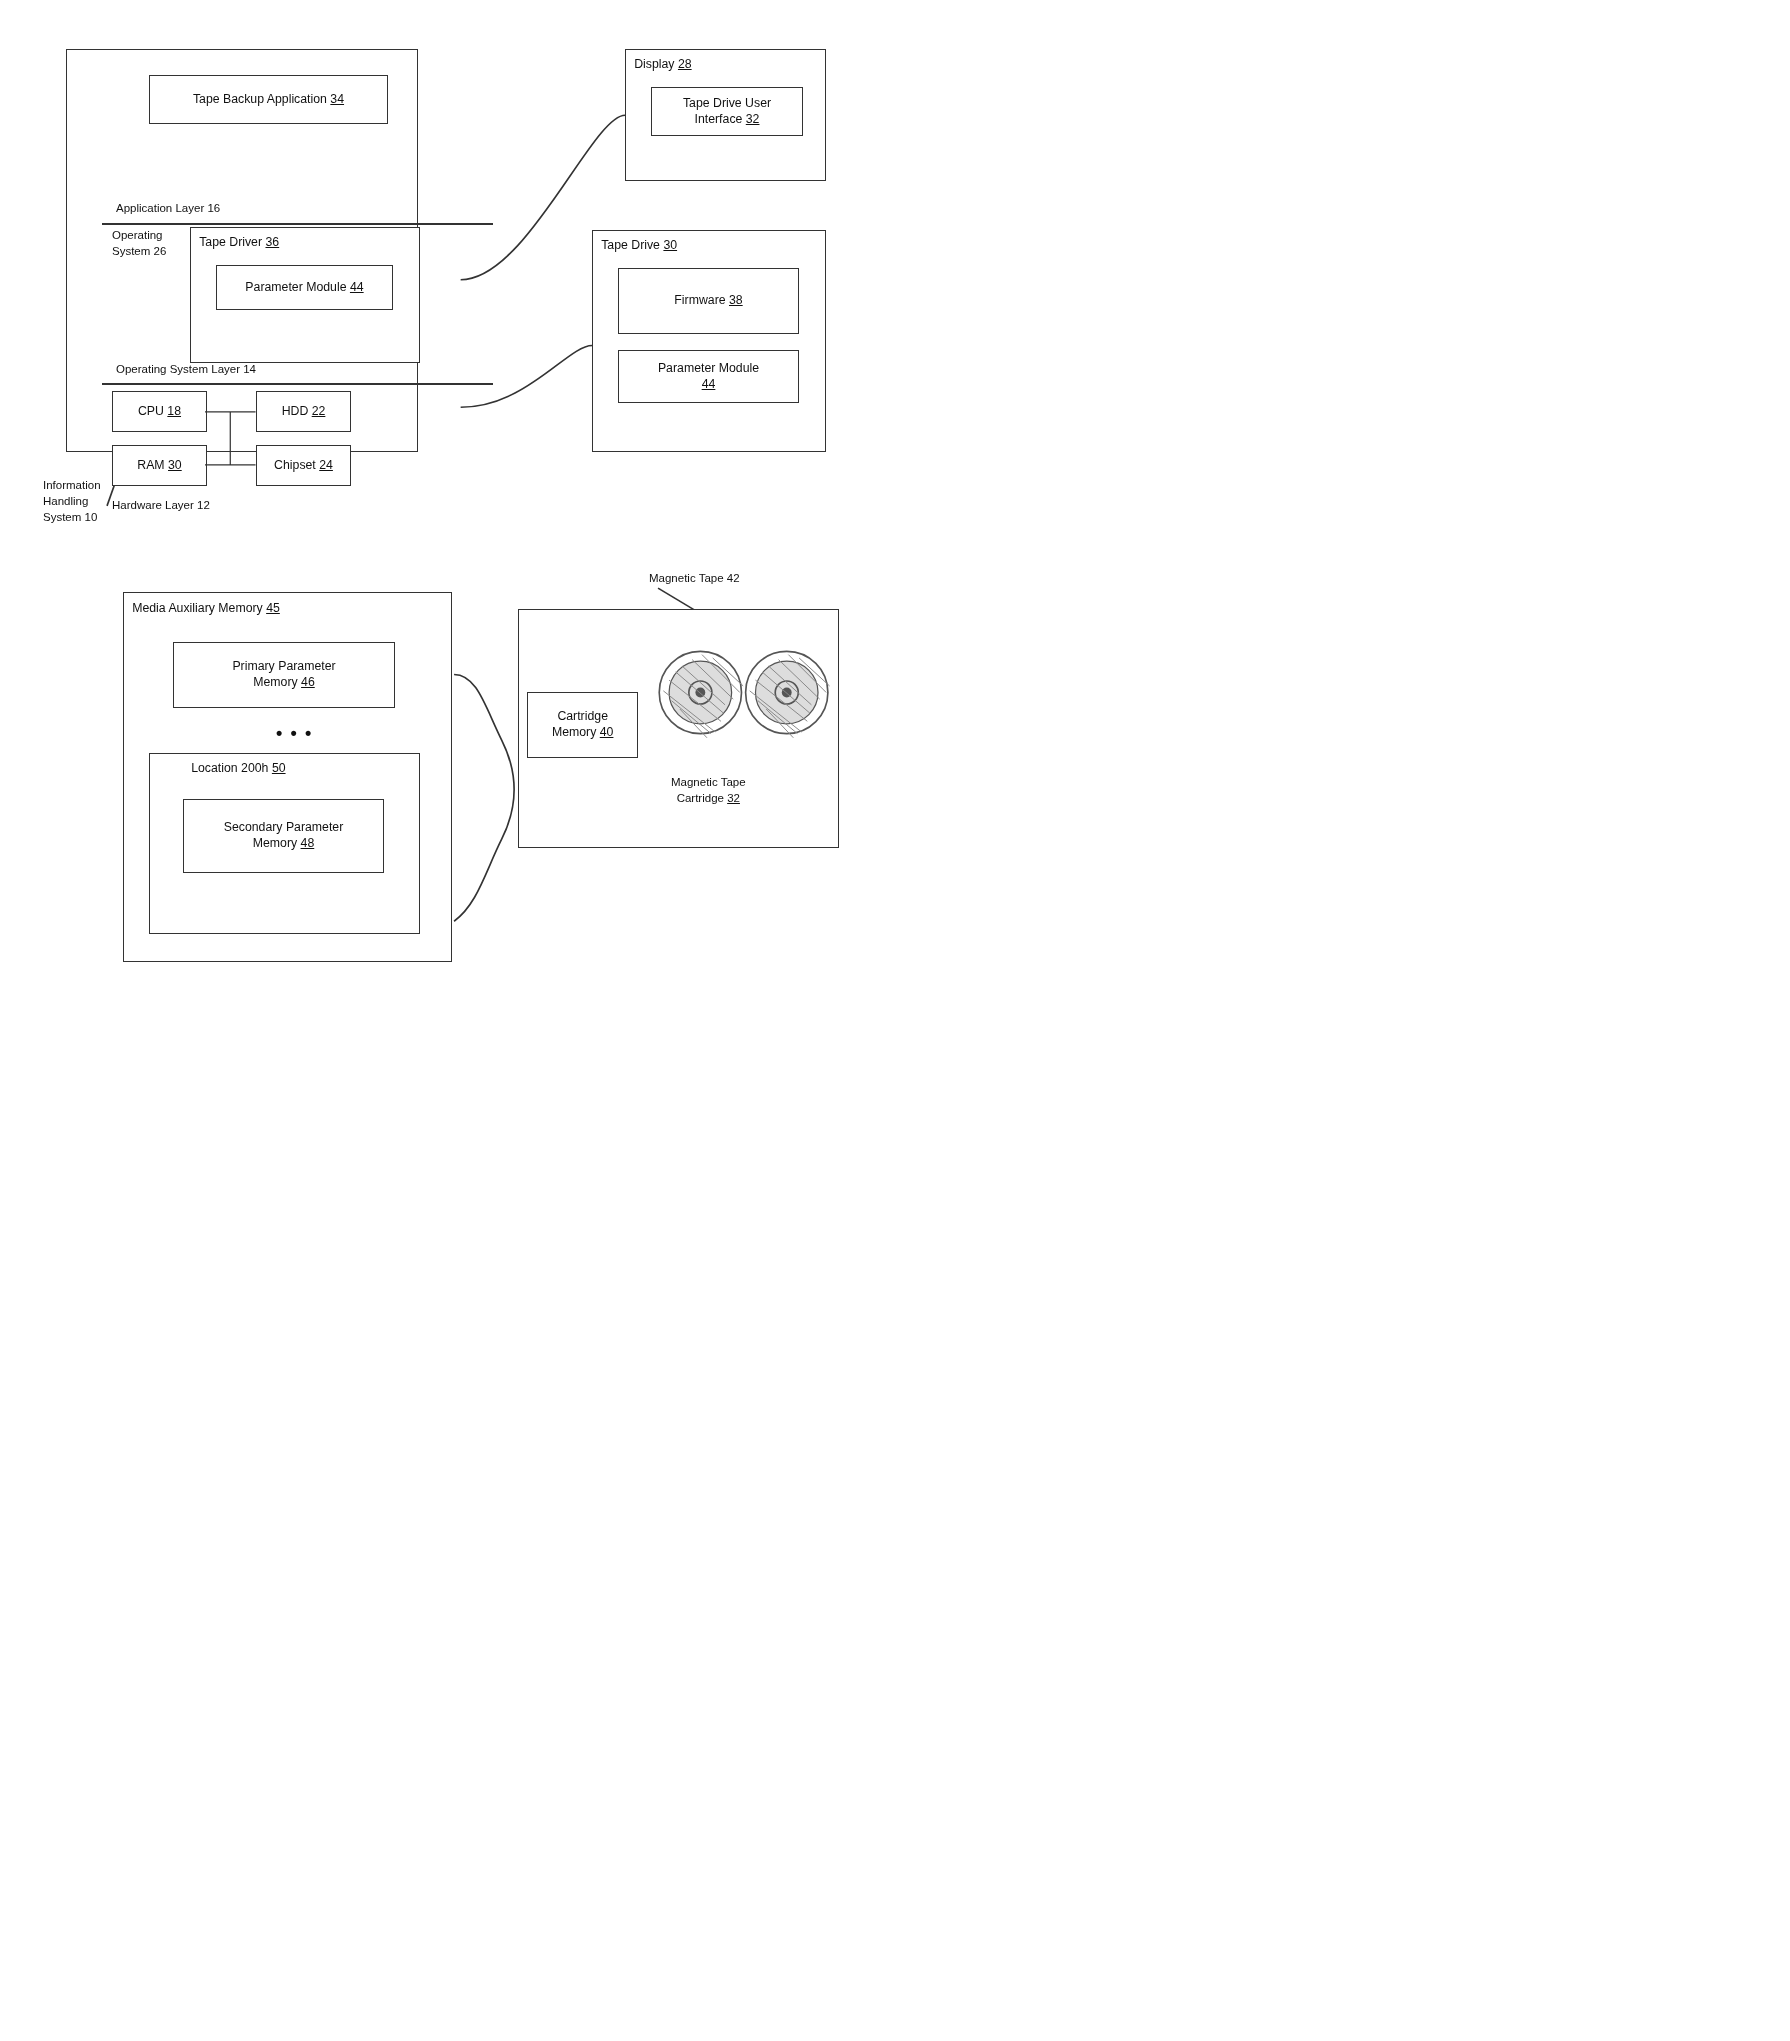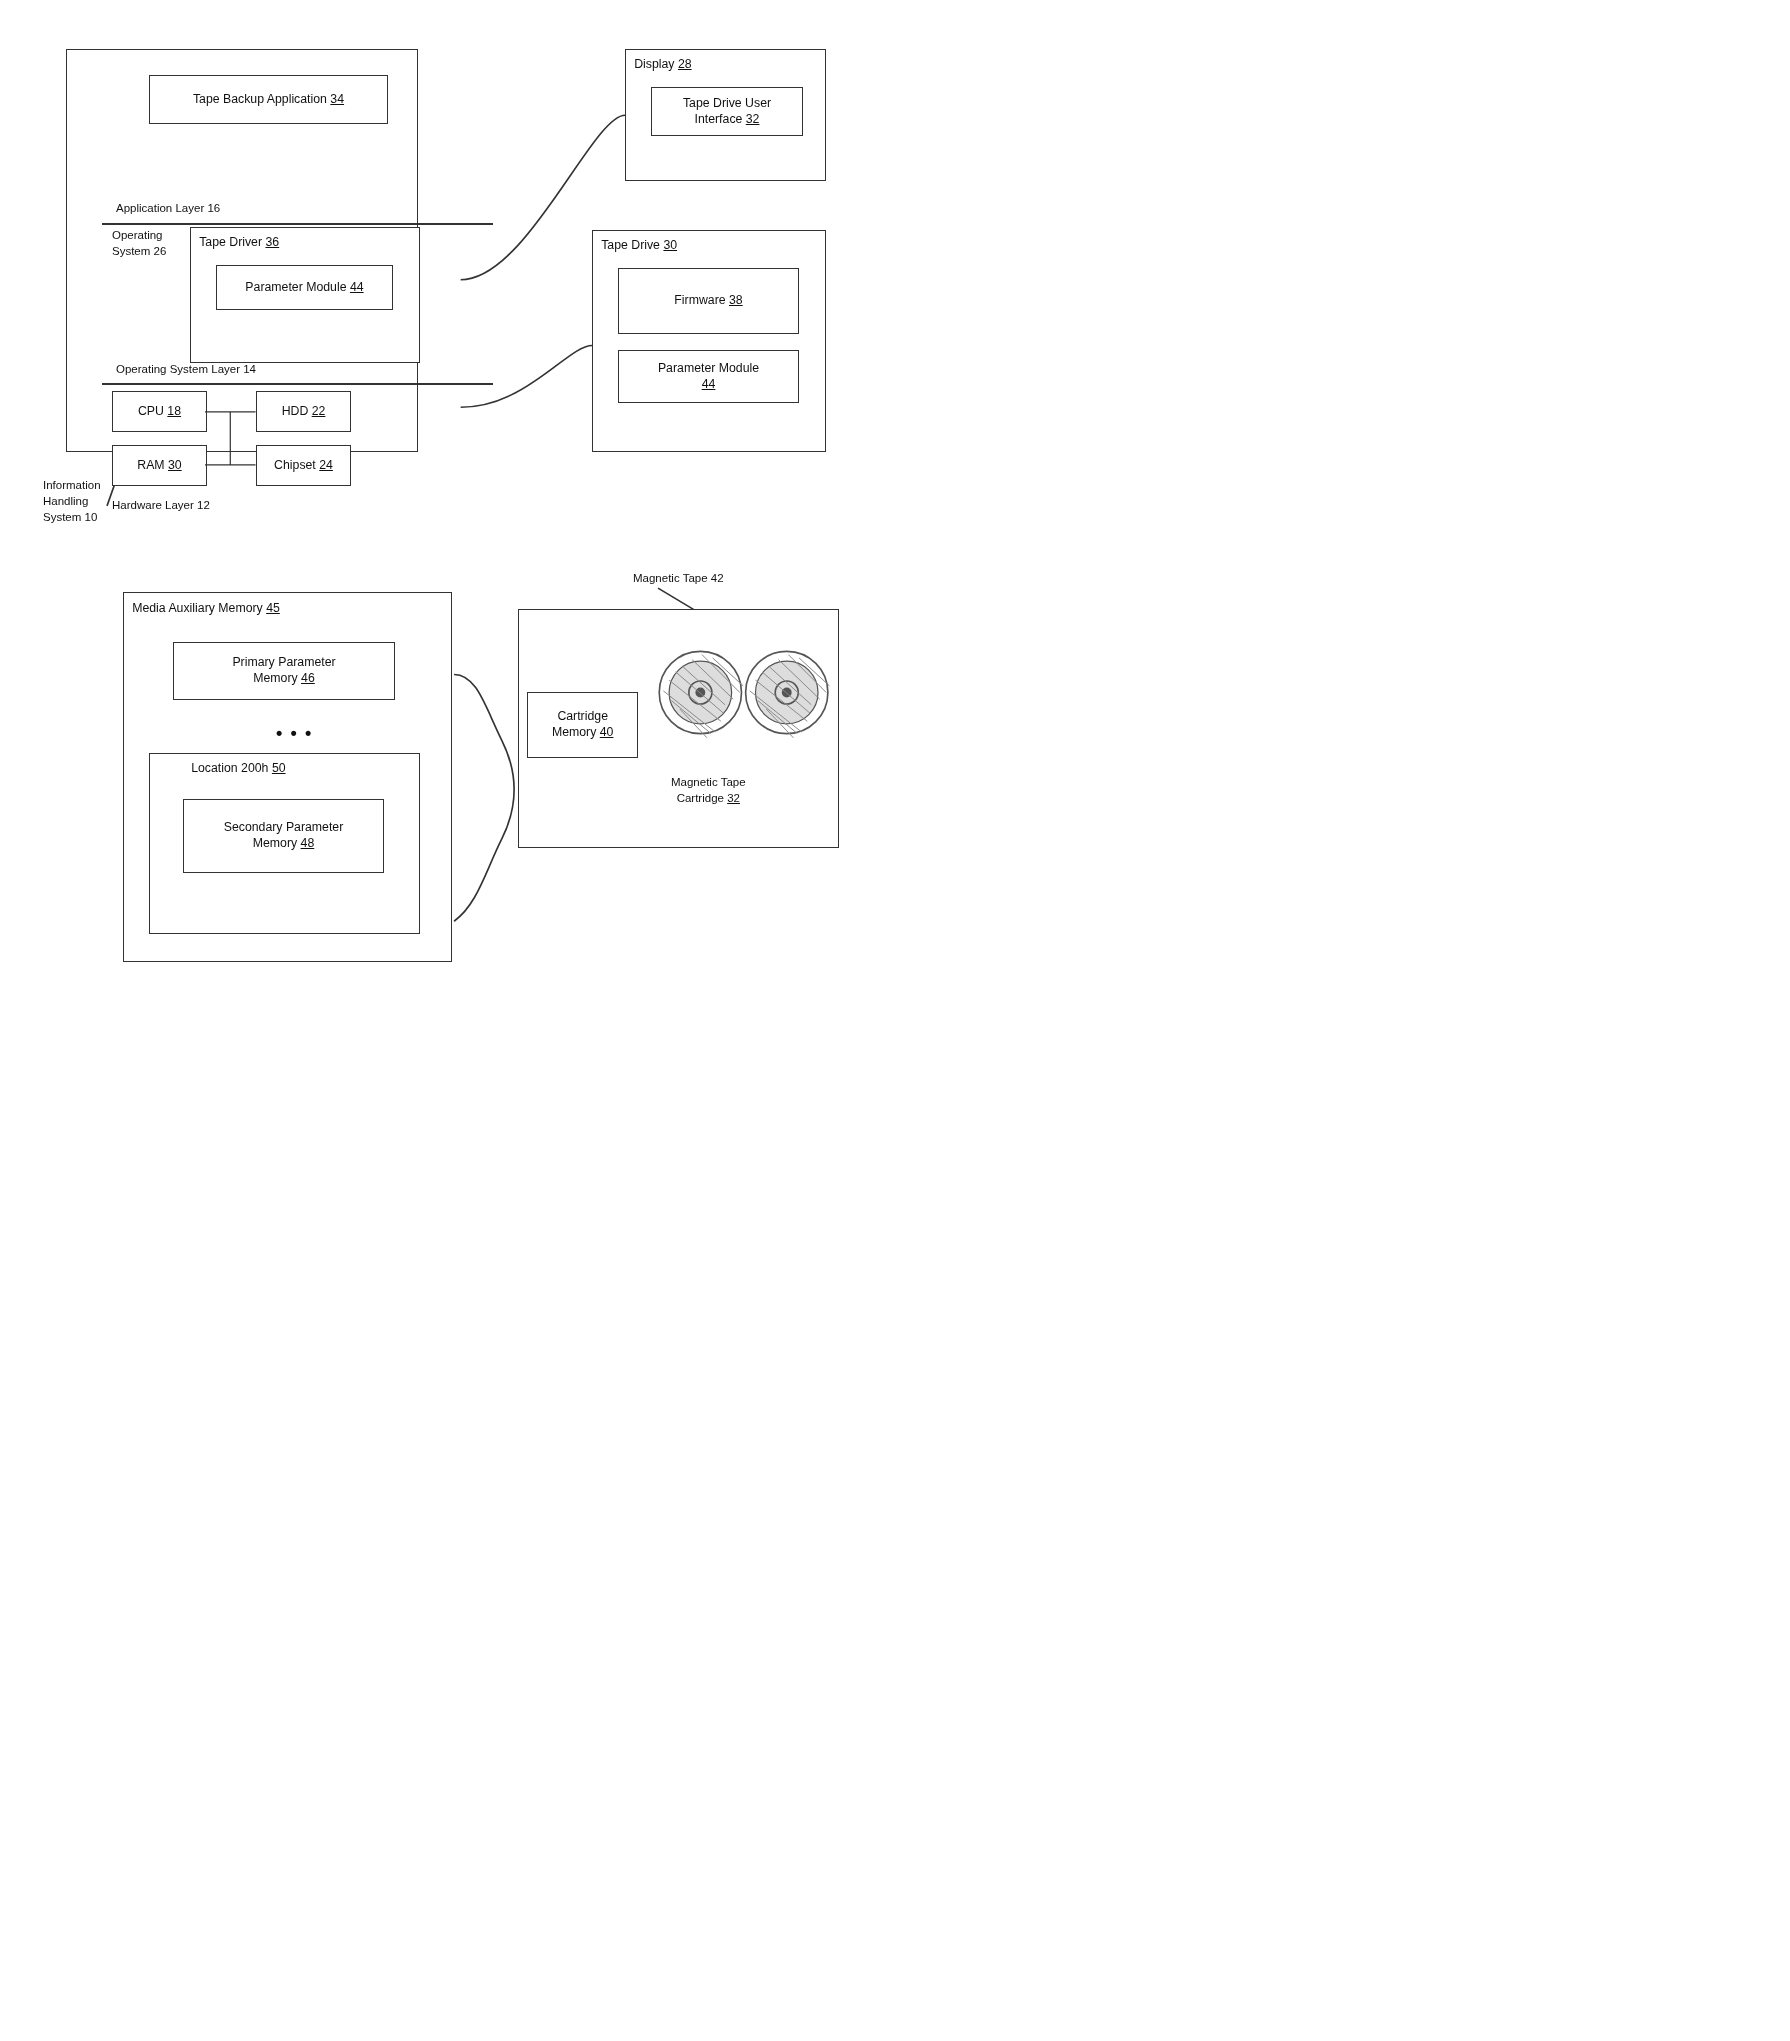--- a/index.html
+++ b/index.html
@@ -211,21 +211,21 @@
     }
     #mam-inner-label {
       position: absolute;
       left: 8.2px; top: 8.2px;
       font-size: 12.3px;
     }
     
     #ppm-box {
       position: absolute;
       left: 49px; top: 49px;
-      width: 222px; height: 58px;
+      width: 222px; height: 66px;
       border: 1.6px solid #333;
       display: flex; align-items: center; justify-content: center;
       text-align: center;
       background: #fff;
     }
     
     #dots-label {
       position: absolute;
       left: 152px; top: 130px;
       font-size: 18px;
@@ -270,21 +270,21 @@
       position: absolute;
       left: 8.2px; top: 82px;
       width: 111px; height: 66px;
       border: 1.6px solid #333;
       display: flex; align-items: center; justify-content: center;
       text-align: center;
       background: #fff;
     }
     #magnetic-tape-label {
       position: absolute;
-      left: 600px; top: 539px;
+      left: 616px; top: 539px;
       font-size: 11.5px;
     }
 
     
     #tape-reels {
       position: absolute;
       left: 132px; top: 33px;
     }
 
     

